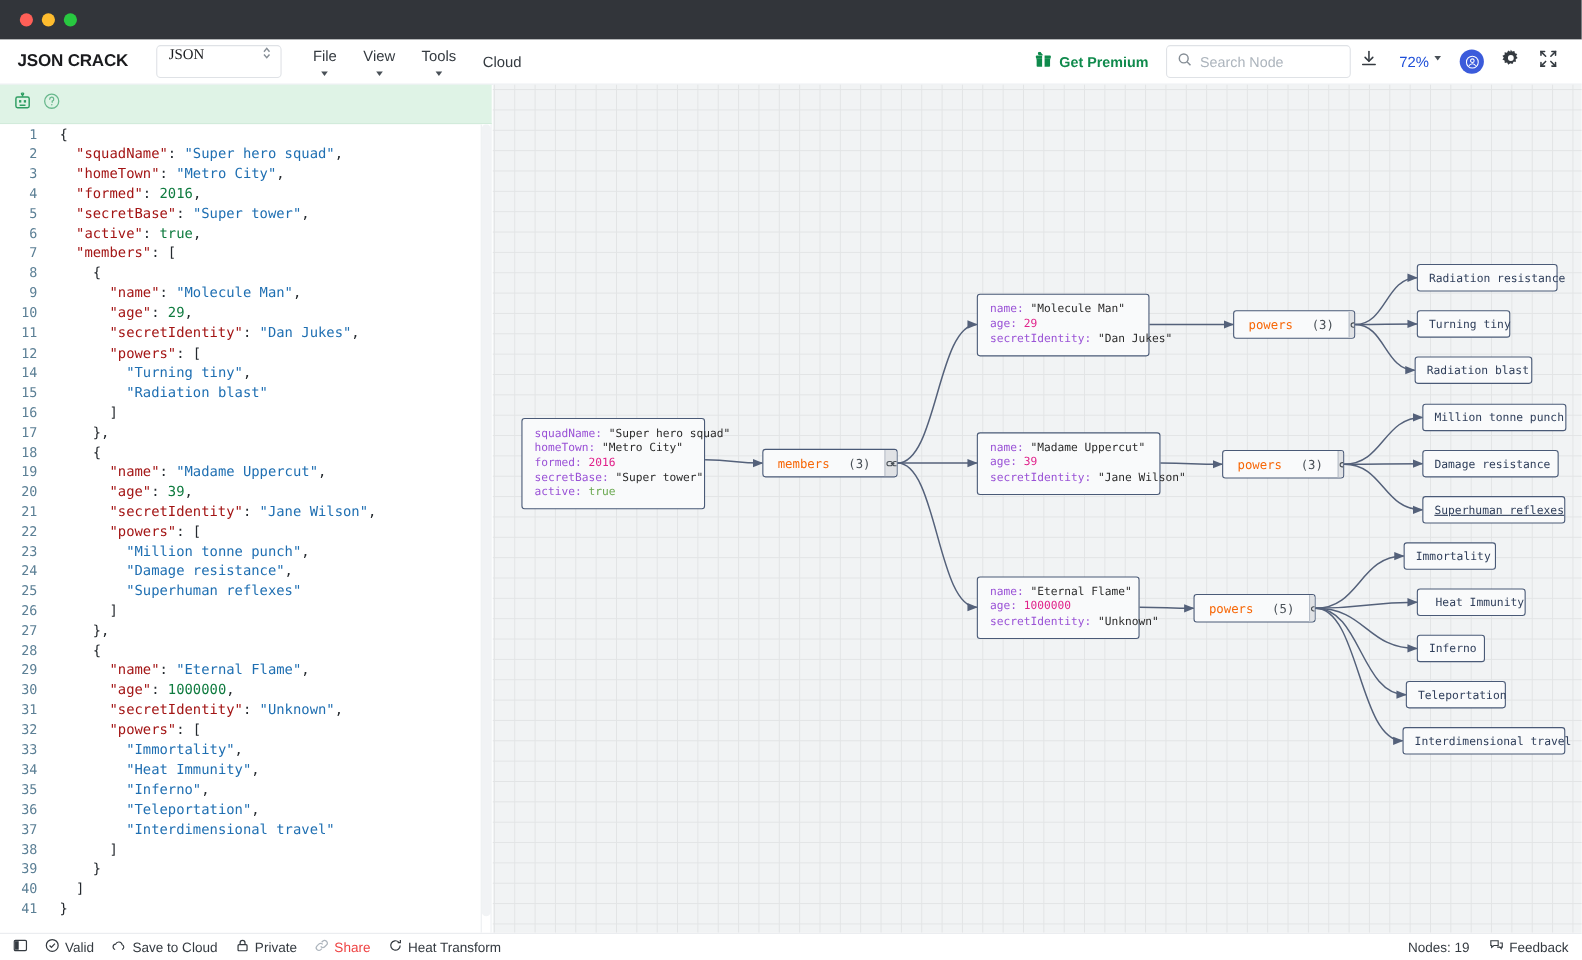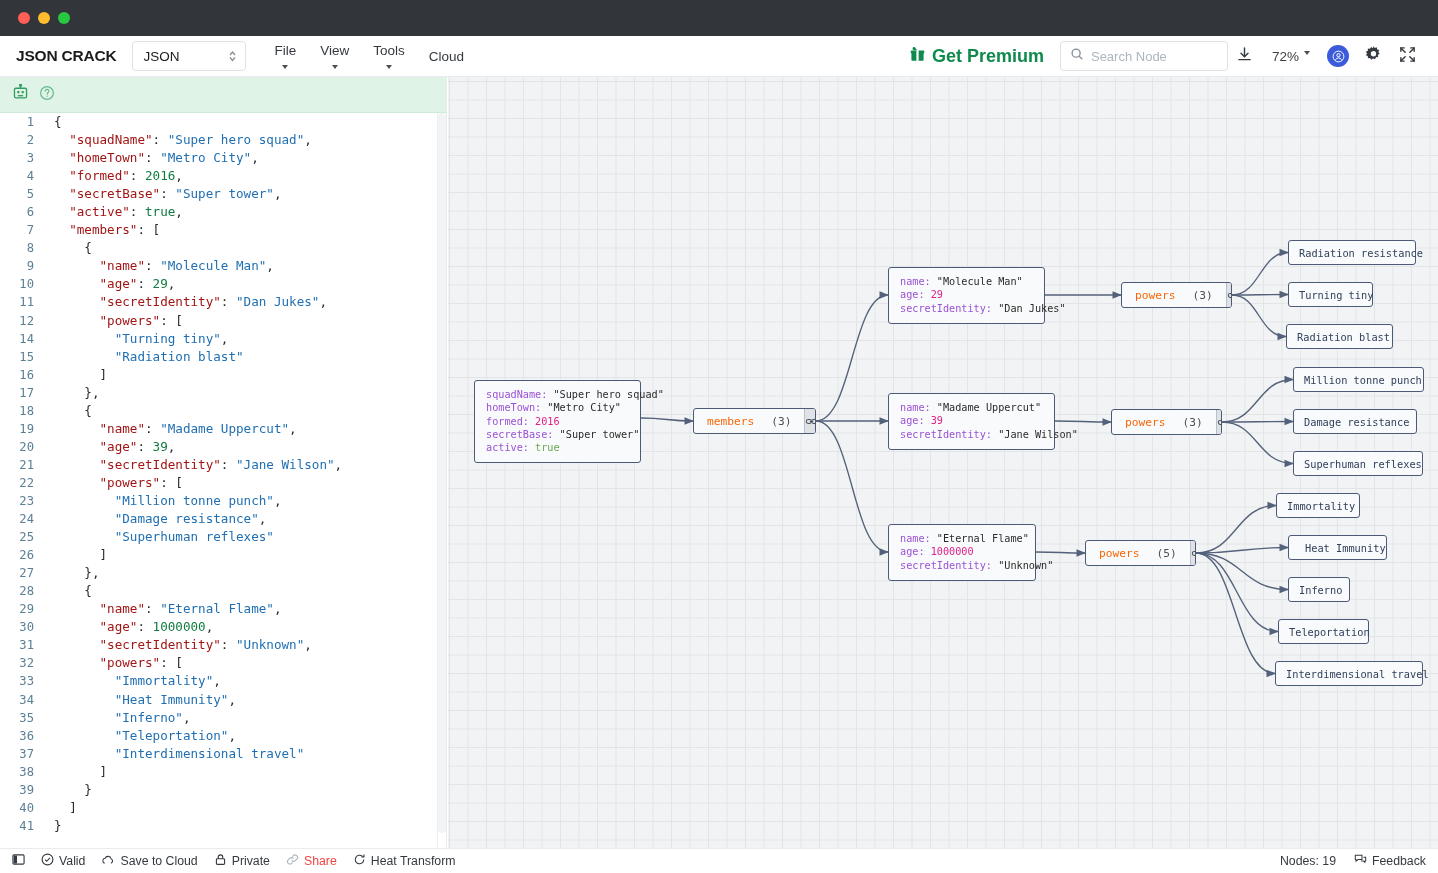--- a/index.html
+++ b/index.html
@@ -26,55 +26,55 @@
   .toolbar {
     position: absolute; top: 36px; left: 0; width: 1438px; height: 41px;
     background: #ffffff; border-bottom: 1px solid #e9ecef;
     display: flex; align-items: center;
   }
   .brand {
     font-size: 15.5px; font-weight: bold; color: #1a1b1e;
     letter-spacing: -0.2px; margin-left: 16px; white-space: nowrap;
   }
   .format-select {
-    margin-left: 16px; width: 114px; height: 30px;
+    margin-left: 26px; width: 114px; height: 30px;
     border: 1px solid #dfe2e6; border-radius: 4px; background: #fff;
-    display: flex; align-items: center; padding: 0 8px 0 10px;
-    font-size: 13.5px; color: #1a1b1e; justify-content: space-between;
+    display: flex; padding: 0 8px 0 10px;
+    font-size: 13.5px; color: #1a1b1e; justify-content: space-between; font-family: Liberation Serif, serif;
   }
   .chev-updown { display: flex; flex-direction: column; gap: 2px; color: #868e96; }
   .menu-group { display: flex; align-items: center; margin-left: 18px; gap: 4px; }
   .menu-item {
     display: flex; align-items: center; gap: 5px;
     font-size: 13.5px; color: #343a40; padding: 6px 10px; border-radius: 4px; flex-direction: column;
   }
   .chev-down {
     width: 0; height: 0; border-left: 3.5px solid transparent;
     border-right: 3.5px solid transparent; border-top: 4.5px solid #495057;
     margin-top: 2px;
   }
   .tb-right {
     margin-left: auto; display: flex; align-items: center; gap: 0px; padding-right: 14px;
   }
   .premium {
     display: flex; align-items: center; gap: 7px;
-    font-size: 18px; font-weight: bold; color: #0f8a4c; margin-right: 16px;
+    font-size: 13px; font-weight: bold; color: #0f8a4c; margin-right: 16px;
   }
   .search-box {
     width: 168px; height: 30px; border: 1px solid #dfe2e6; border-radius: 4px;
     background: #fff; display: flex; align-items: center; gap: 7px; padding: 0 9px;
   }
   .search-ph { font-size: 13px; color: #adb5bd; }
   .tb-icon {
     width: 34px; height: 30px; display: flex; align-items: center; justify-content: center;
     color: #343a40;
   }
   .zoom-pill {
     display: flex; align-items: flex-start; gap: 5px; font-size: 13.5px;
-    color: #404040; padding: 0 8px; margin: 0 2px;
+    color: #1d4ed8; padding: 0 8px; margin: 0 2px;
   }
   .avatar {
     width: 22px; height: 22px; border-radius: 50%; background: #3b5bdb;
     display: flex; align-items: center; justify-content: center; margin: 0 7px;
   }
 
   
   .ai-bar {
     position: absolute; top: 77px; left: 0; width: 447px; height: 36px;
     background: #dff3e6; display: flex; align-items: center; padding: 0 12px;
@@ -451,21 +451,21 @@
               <path d="M6 8 H10"></path>
             </svg>
           </div>
         </div>
         <div class="node leaf-node" style="left: 845px; top: 290px; width: 131px;">
           <span>Million tonne punch</span>
         </div>
         <div class="node leaf-node" style="left: 845px; top: 332px; width: 124px;">
           <span>Damage resistance</span>
         </div>
-        <div class="node leaf-node" style="left: 845px; top: 374px; width: 130px;">
+        <div class="node leaf-node" style="left: 845px; top: 374px; width: 130px; text-decoration: underline;">
           <span>Superhuman reflexes</span>
         </div>
         <div class="node obj-node" style="left: 440px; top: 447px; width: 148px;">
           <div class="kv"><span class="k-purple">name: </span><span class="v-str">"Eternal Flame"</span></div>
           <div class="kv"><span class="k-purple">age: </span><span class="v-num">1000000</span></div>
           <div class="kv"><span class="k-purple">secretIdentity: </span><span class="v-str">"Unknown"</span></div>
         </div>
         <div class="node arr-node" style="left: 637px; top: 463px; width: 111px;">
           <div class="arr-label">
             <span class="arr-name">powers</span>

